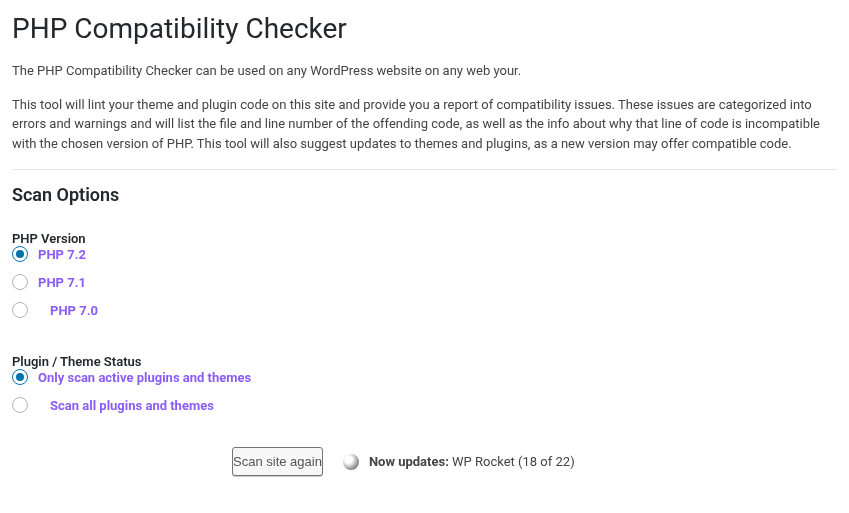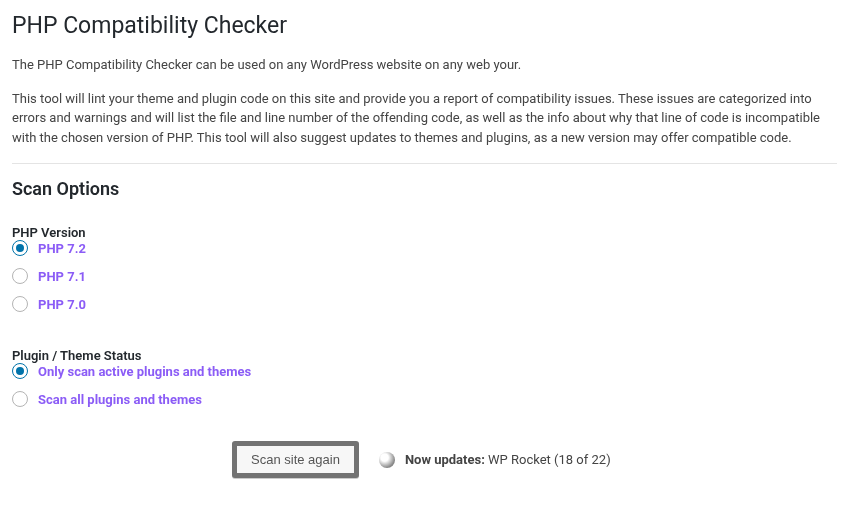--- a/index.html
+++ b/index.html
@@ -5,21 +5,21 @@
     * { box-sizing: border-box; }
     body {
       margin: 0;
       padding: 12px;
       font-family: -apple-system, BlinkMacSystemFont, "Segoe UI", Roboto, Helvetica, Arial, sans-serif;
       color: #23282d;
       background: #fff;
       font-size: 13px;
     }
     h1 {
-      font-size: 23px;
+      font-size: 28px;
       font-weight: 400;
       margin: 0 0 16px 0;
       color: #23282d;
     }
     p {
       margin: 0 0 14px 0;
       color: #444;
       line-height: 1.5;
       font-size: 13px;
     }
@@ -50,20 +50,21 @@
     .form-controls {
       flex: 1;
     }
     .radio-row {
       display: flex;
       align-items: center;
       margin-bottom: 12px;
     }
     .radio-row:last-child {
       margin-bottom: 0;
+      gap: 12px;
     }
     .radio {
       width: 16px;
       height: 16px;
       border: 1px solid #b4b4b4;
       border-radius: 50%;
       margin-right: 10px;
       background: #fff;
       position: relative;
       flex-shrink: 0;
@@ -88,23 +89,23 @@
       cursor: pointer;
       font-weight: bold;
     }
     .action-row {
       display: flex;
       align-items: center;
       margin-left: 220px;
     }
     .btn {
       background: #f7f7f7;
-      border: 5px solid #737373;
+      border: 1px solid #737373;
       border-radius: 3px;
-      padding: 6px 14px;
+      padding: 6px 0;
       font-size: 13px;
       color: #555;
       cursor: pointer;
       box-shadow: 0 1px 0 #ccc;
     }
     .spinner {
       width: 16px;
       height: 16px;
       border-radius: 50%;
       background: radial-gradient(circle at 35% 35%, #fff 25%, #888 70%);

